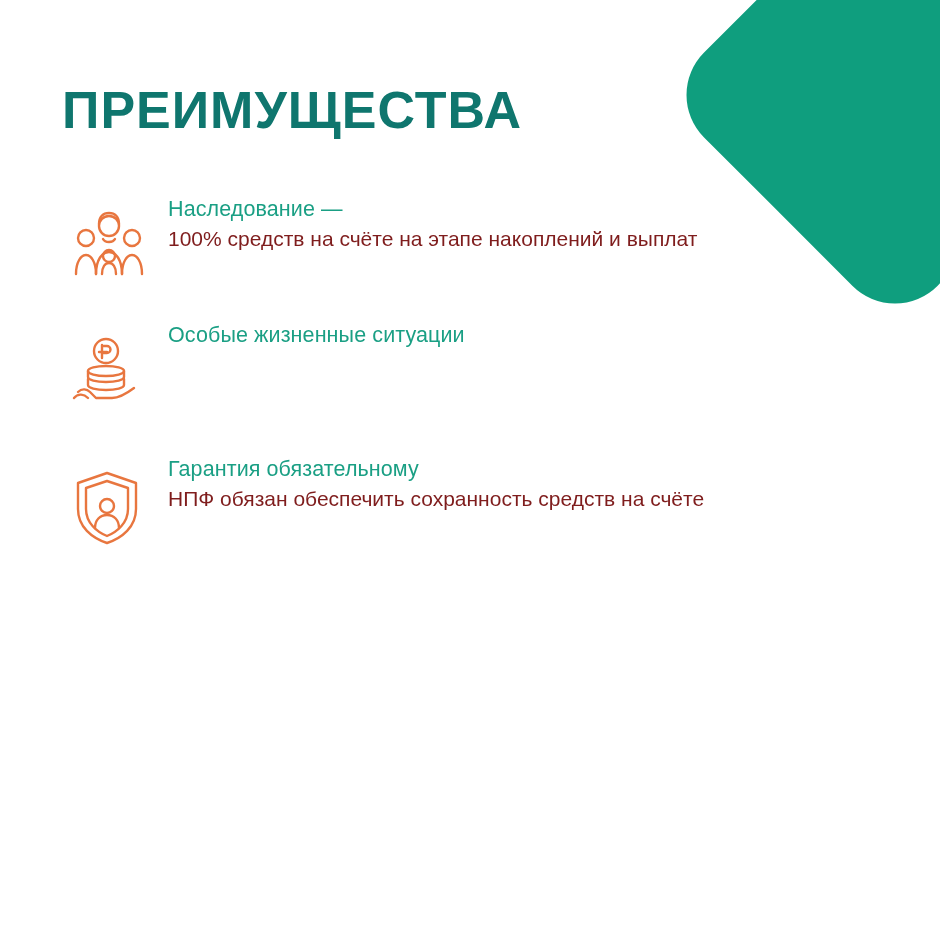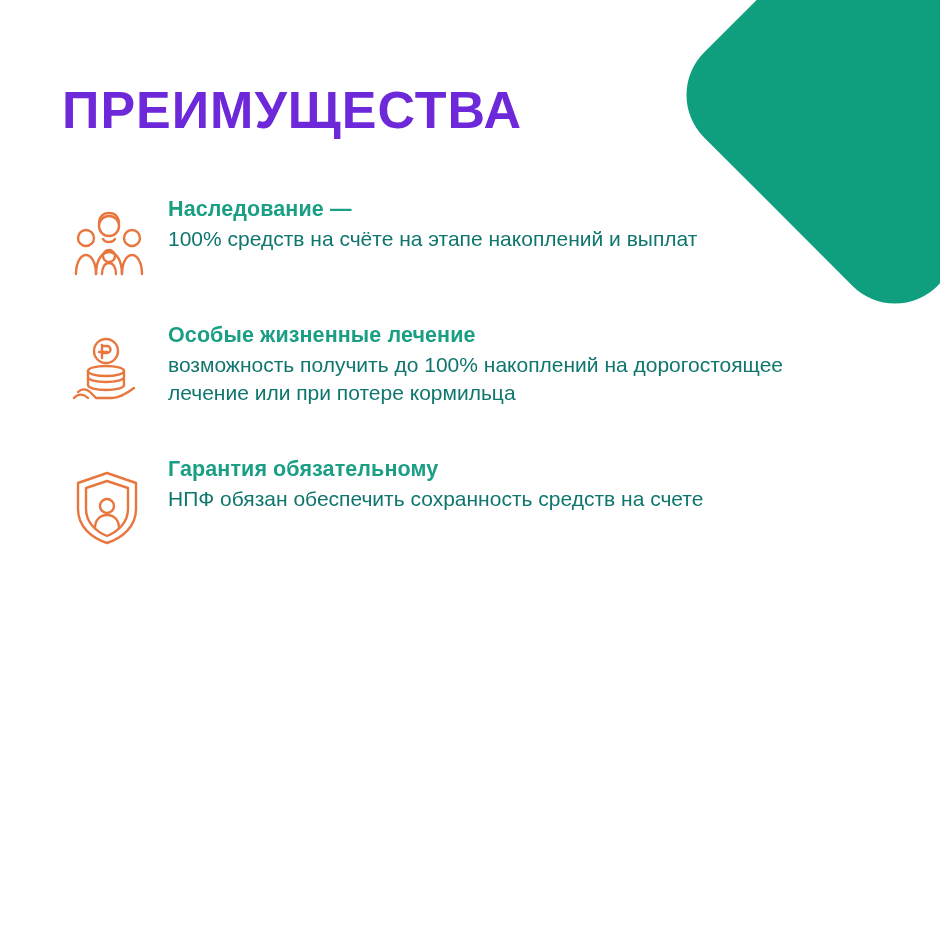--- a/index.html
+++ b/index.html
@@ -35,21 +35,21 @@
     transform-origin: center;
   }
 
   .page-title {
     position: absolute;
     left: 62px;
     top: 48px;
     font-size: 52px;
     font-weight: bold;
     letter-spacing: 1px;
-    color: #6d28d9;
+    color: #0f766e;
     line-height: 1.05;
     white-space: nowrap;
   }
 
   .items {
     position: absolute;
     left: 0;
     top: 196px;
     width: 940px;
   }
@@ -68,27 +68,27 @@
     justify-content: flex-start;
     padding-top: 14px;
   }
   .item .text-wrap {
     padding-left: 10px;
     max-width: 660px;
   }
   .item-heading {
     color: #1a9f84;
     font-size: 21.5px;
-    font-weight: bold;
+    font-weight: normal;
     line-height: 1.24;
     margin: 0 0 2px 0;
     letter-spacing: 0.1px;
   }
   .item-body {
-    color: #0f766e;
+    color: #7f1d1d;
     font-size: 21px;
     line-height: 1.34;
     margin: 0;
   }
 
   
   .ico { display:block; }
 </style>
 </head>
 <body>
@@ -139,37 +139,36 @@
             <ellipse cx="34" cy="35" rx="18" ry="5"></ellipse>
             <path d="M16 35v6c0 2.8 8 5 18 5s18-2.2 18-5v-6"></path>
             <path d="M16 43v6c0 2.8 8 5 18 5s18-2.2 18-5v-6"></path>
 
             <path d="M6 56c4-4 9-3 12 0l6 6h16c6 0 14-4 22-10"></path>
             <path d="M2 62c4-5 10-4 14 0"></path>
           </svg>
         </span>
       </div>
       <div class="text-wrap">
-        <p class="item-heading">Особые жизненные лечение</p>
-        <p class="item-body">возможность получить до 100% накоплений на дорогостоящее лечение или при потере кормильца</p>
+        <p class="item-heading">Особые жизненные ситуации</p>
       </div>
     </div>
 
     <div class="item">
       <div class="icon-wrap">
         <span>
           <svg class="ico" width="70" height="76" viewBox="0 0 70 76" fill="none" stroke="#e8763f" stroke-width="2.4" stroke-linecap="round" stroke-linejoin="round">
             <path d="M35 3 6 13v26c0 18 14 29 29 34 15-5 29-16 29-34V13L35 3z"></path>
             <path d="M35 11 14 18v21c0 14 11 23 21 27 10-4 21-13 21-27V18L35 11z"></path>
             <circle cx="35" cy="36" r="7"></circle>
             <path d="M23 58c0-8 5-13 12-13s12 5 12 13"></path>
           </svg>
         </span>
       </div>
       <div class="text-wrap">
         <p class="item-heading">Гарантия обязательному</p>
-        <p class="item-body">НПФ обязан обеспечить сохранность средств на счете</p>
+        <p class="item-body">НПФ обязан обеспечить сохранность средств на счёте</p>
       </div>
     </div>
 
 
   </div>
 </div>
 
 </body></html>

